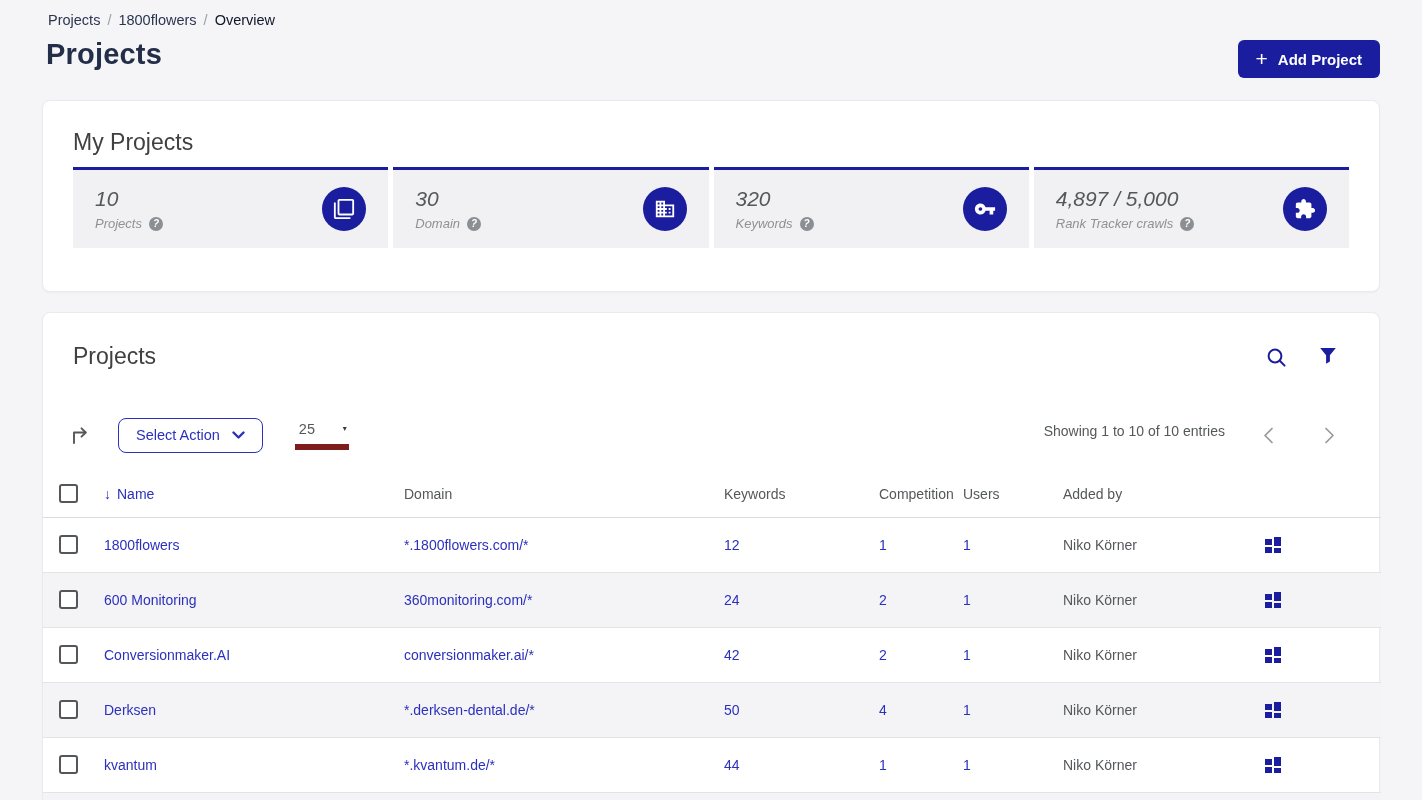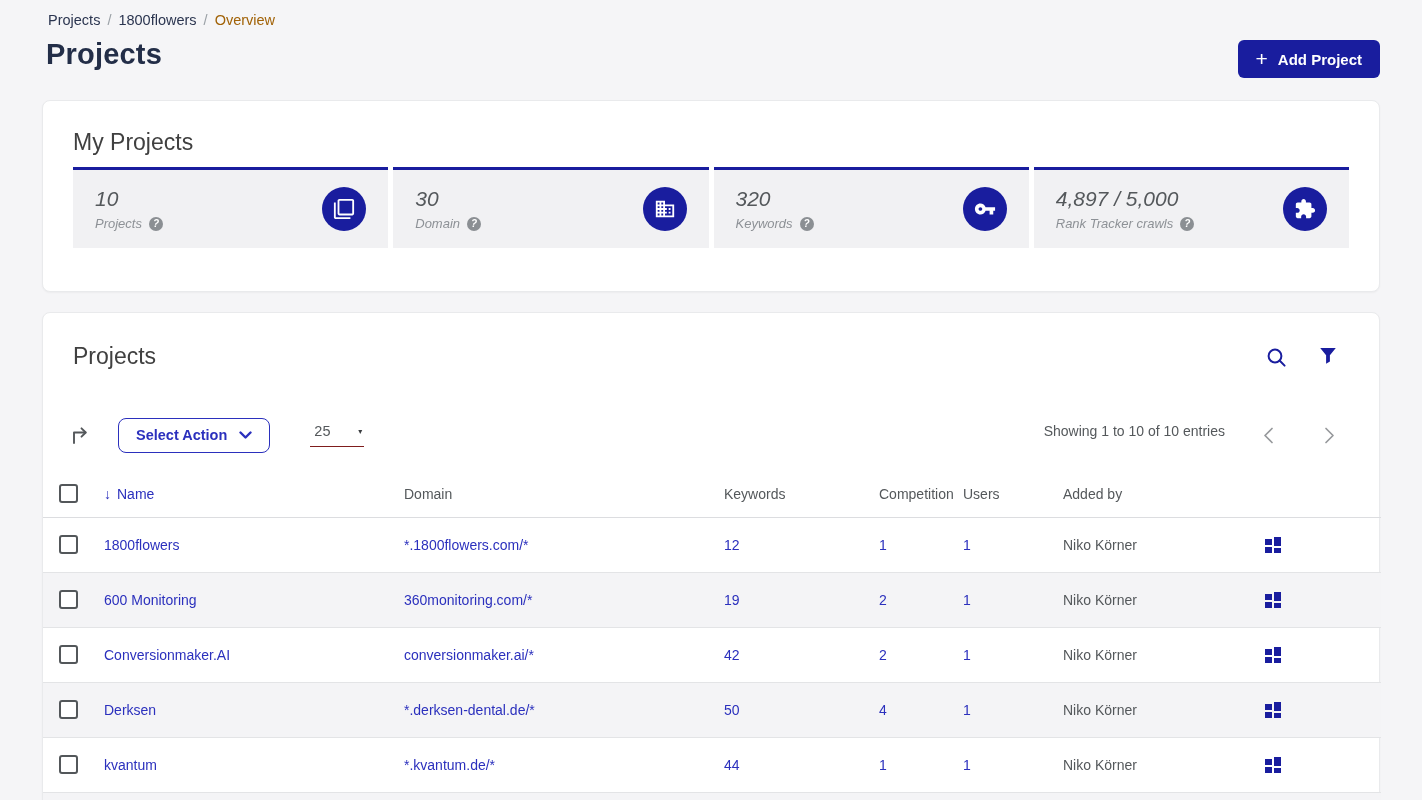--- a/index.html
+++ b/index.html
@@ -7,21 +7,21 @@
   body {
     font-family:"Liberation Sans", sans-serif;
     background:#f5f5f7;
     color:#54585b;
     position:relative;
   }
   
   .breadcrumb { position:absolute; left:48px; top:12px; font-size:14.5px; color:#8b9097; }
   .breadcrumb a { color:#2b3550; text-decoration:none; cursor:pointer; }
   .breadcrumb .sep { margin:0 7px; color:#9aa0a6; }
-  .breadcrumb .current { color:#a16207; }
+  .breadcrumb .current { color:#0f172a; }
   .page-title { position:absolute; left:46px; top:38px; font-size:29px; font-weight:bold; color:#232e48; letter-spacing:.2px; }
   .add-btn {
     position:absolute; right:42px; top:40px; height:38px;
     background:#191d9e; color:#fff; border:none; border-radius:6px;
     display:flex; align-items:center; padding:0 18px; font-size:15px; font-weight:bold;
     font-family:"Liberation Sans", sans-serif; cursor:pointer;
   }
   .add-btn .plus { font-size:21px; font-weight:normal; margin-right:10px; line-height:1; position:relative; top:-1px; }
   
   .card {
@@ -50,25 +50,25 @@
   
   #projects-card { top:312px; height:560px; }
   #projects-card h2 { position:absolute; left:30px; top:30px; }
   .icon-btn { position:absolute; top:30px; background:none; border:none; cursor:pointer; padding:4px; }
   #search-btn { right:88px; }
   #filter-btn { right:38px; }
   .controls { position:absolute; left:24px; right:36px; top:104px; height:36px; display:flex; align-items:center; }
   .export-btn { background:none; border:none; cursor:pointer; padding:2px; display:flex; }
   .select-action {
     margin-left:24px; height:35px; background:#fff; border:1.5px solid #2b30bd; border-radius:8px;
-    color:#2b30bd; font-size:14.5px; font-weight:bold; font-family:"Liberation Sans", sans-serif;
+    color:#2b30bd; font-size:14.5px; font-weight:normal; font-family:"Liberation Sans", sans-serif;
     display:flex; align-items:center; gap:12px; padding:2px 17px; cursor:pointer;
   }
   .page-size {
-    margin-left:40px; width:54px; border-bottom:1px solid #7f1d1d; padding:0 2px 7px 4px;
+    margin-left:32px; width:54px; border-bottom:6px solid #7f1d1d; padding:0 2px 7px 4px;
     display:flex; align-items:center; justify-content:space-between;
     font-size:14.5px; color:#54585b; cursor:pointer;
   }
   .page-size .caret { font-size:8px; color:#3a3d40; }
   .pager { margin-left:auto; display:flex; }
   .showing { font-size:14px; color:#54585b; margin-right:30px; }
   .pg-btn { background:none; border:none; cursor:pointer; padding:4px 8px; display:flex; }
   .pg-btn.next { margin-left:34px; }
   
   table { position:absolute; top:158px; left:0; width:1338px; border-collapse:collapse; table-layout:fixed; }
@@ -263,21 +263,21 @@
                 <rect x="0" y="10" width="7" height="6"></rect>
                 <rect x="9" y="11" width="7" height="5"></rect>
               </svg>
             </button>
           </td>
       </tr>
       <tr>
         <td class="check-cell"><span class="checkbox"></span></td>
         <td><a class="cell-link">600 Monitoring</a></td>
         <td><a class="cell-link">360monitoring.com/*</a></td>
-        <td><a class="cell-link">19</a></td>
+        <td><a class="cell-link">24</a></td>
         <td><a class="cell-link">2</a></td>
         <td><a class="cell-link">1</a></td>
         <td class="added-by">Niko Körner</td>
         <td>
             <button class="dash-btn">
               <svg width="16" height="16" viewBox="0 0 16 16" fill="#191d9e">
                 <rect x="0" y="2" width="7" height="6"></rect>
                 <rect x="9" y="0" width="7" height="9"></rect>
                 <rect x="0" y="10" width="7" height="6"></rect>
                 <rect x="9" y="11" width="7" height="5"></rect>

